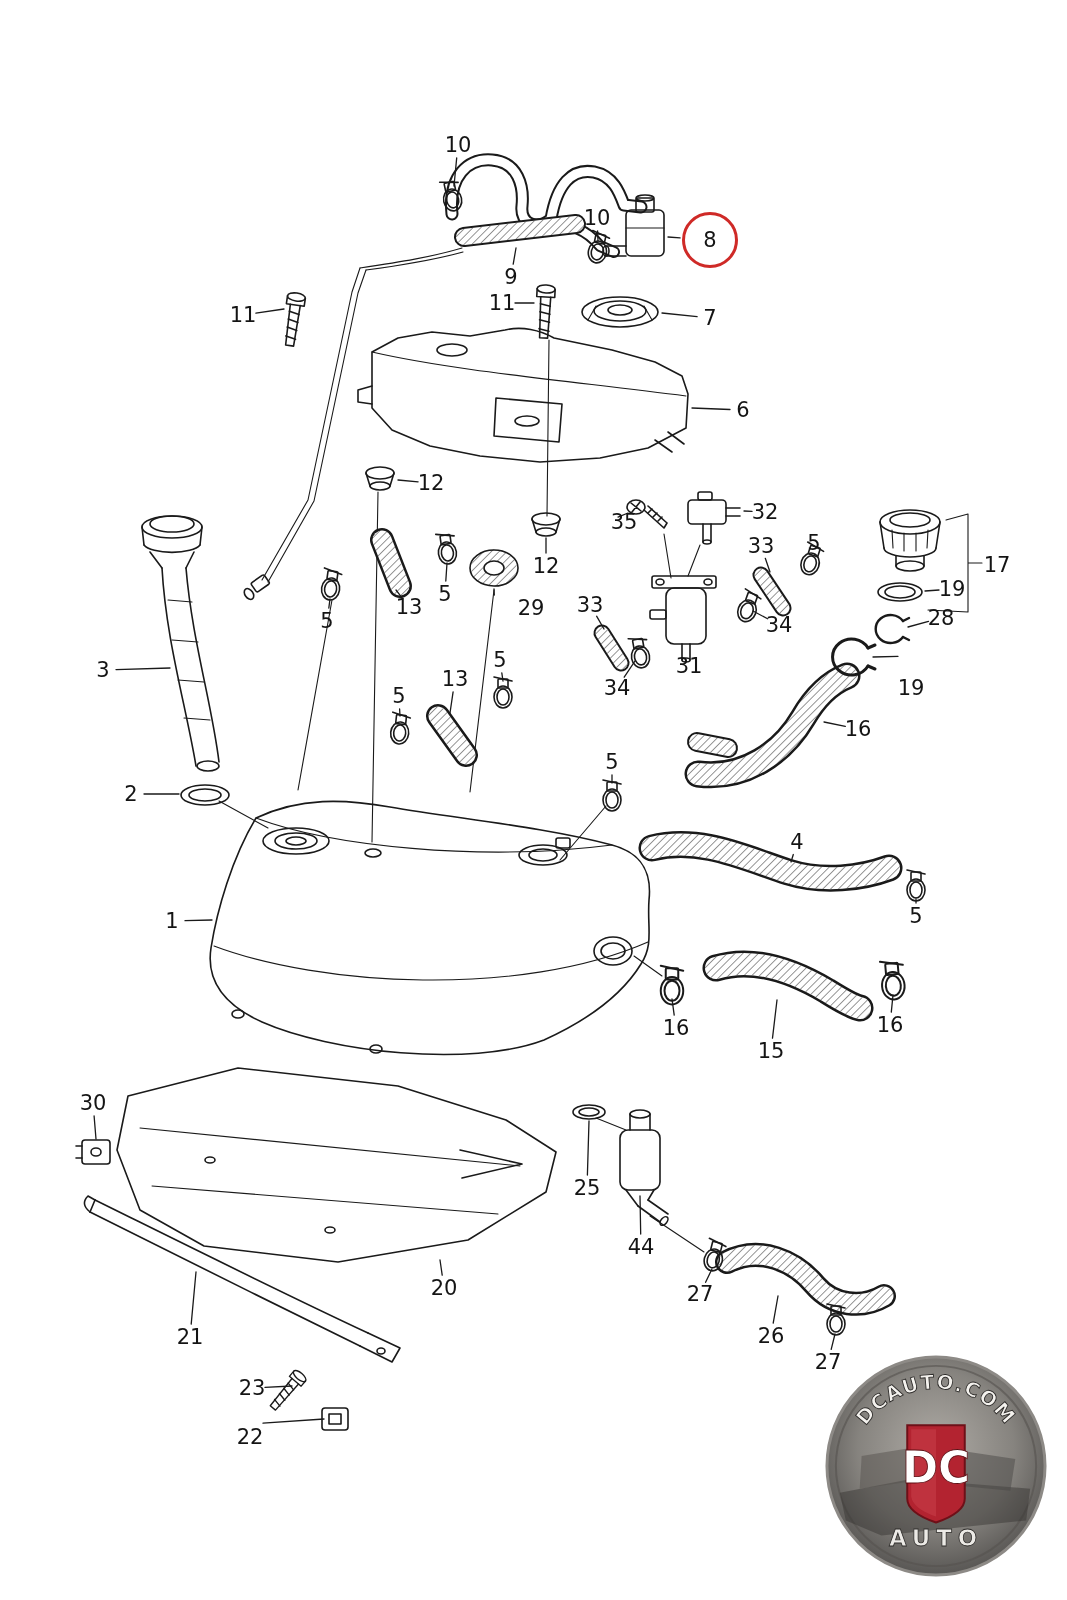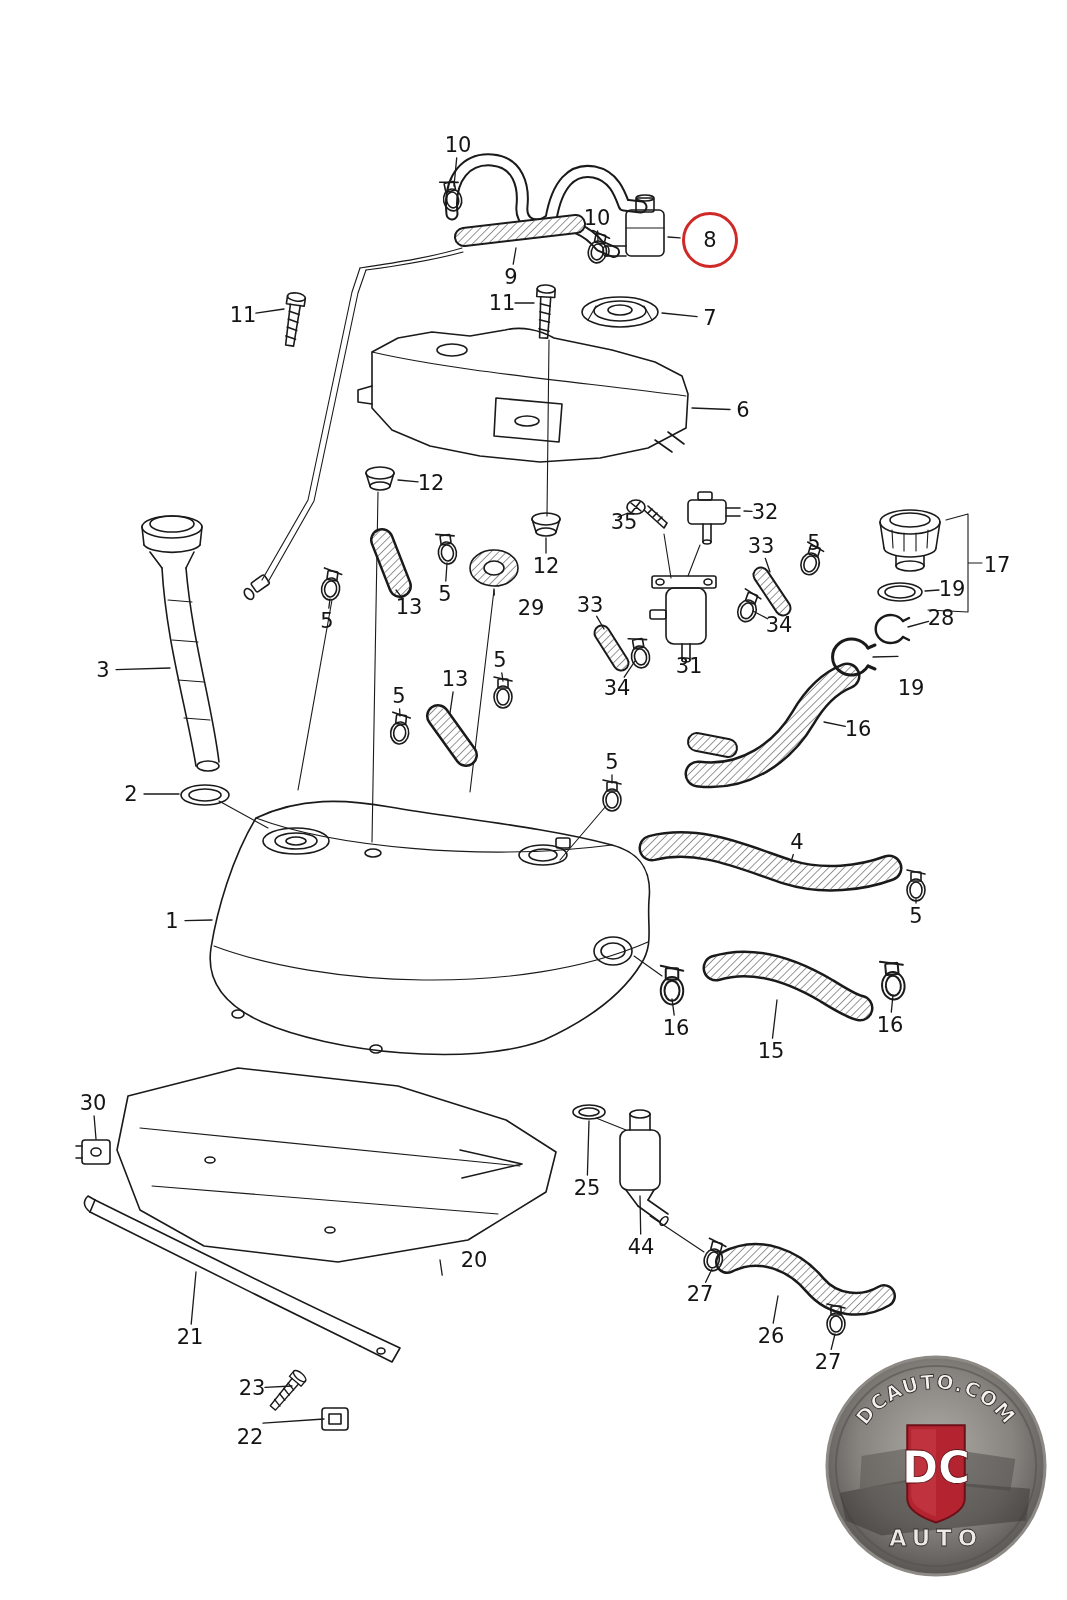--- a/index.html
+++ b/index.html
@@ -436,19 +436,19 @@
       <div class="callout" style="left: 172px; top: 921px;">1</div>
       <div class="callout" style="left: 676px; top: 1028px;">16</div>
       <div class="callout" style="left: 771px; top: 1051px;">15</div>
       <div class="callout" style="left: 890px; top: 1025px;">16</div>
       <div class="callout" style="left: 93px; top: 1103px;">30</div>
       <div class="callout" style="left: 587px; top: 1188px;">25</div>
       <div class="callout" style="left: 641px; top: 1247px;">44</div>
       <div class="callout" style="left: 700px; top: 1294px;">27</div>
       <div class="callout" style="left: 771px; top: 1336px;">26</div>
       <div class="callout" style="left: 828px; top: 1362px;">27</div>
-      <div class="callout" style="left: 444px; top: 1260px; margin-left: 30px;">20</div>
+      <div class="callout" style="left: 444px; top: 1288px;">20</div>
       <div class="callout" style="left: 190px; top: 1337px;">21</div>
       <div class="callout" style="left: 252px; top: 1388px;">23</div>
       <div class="callout" style="left: 250px; top: 1424px; margin-top: 13px;">22</div>
     </div>
 
 </div>
 
 </body></html>

